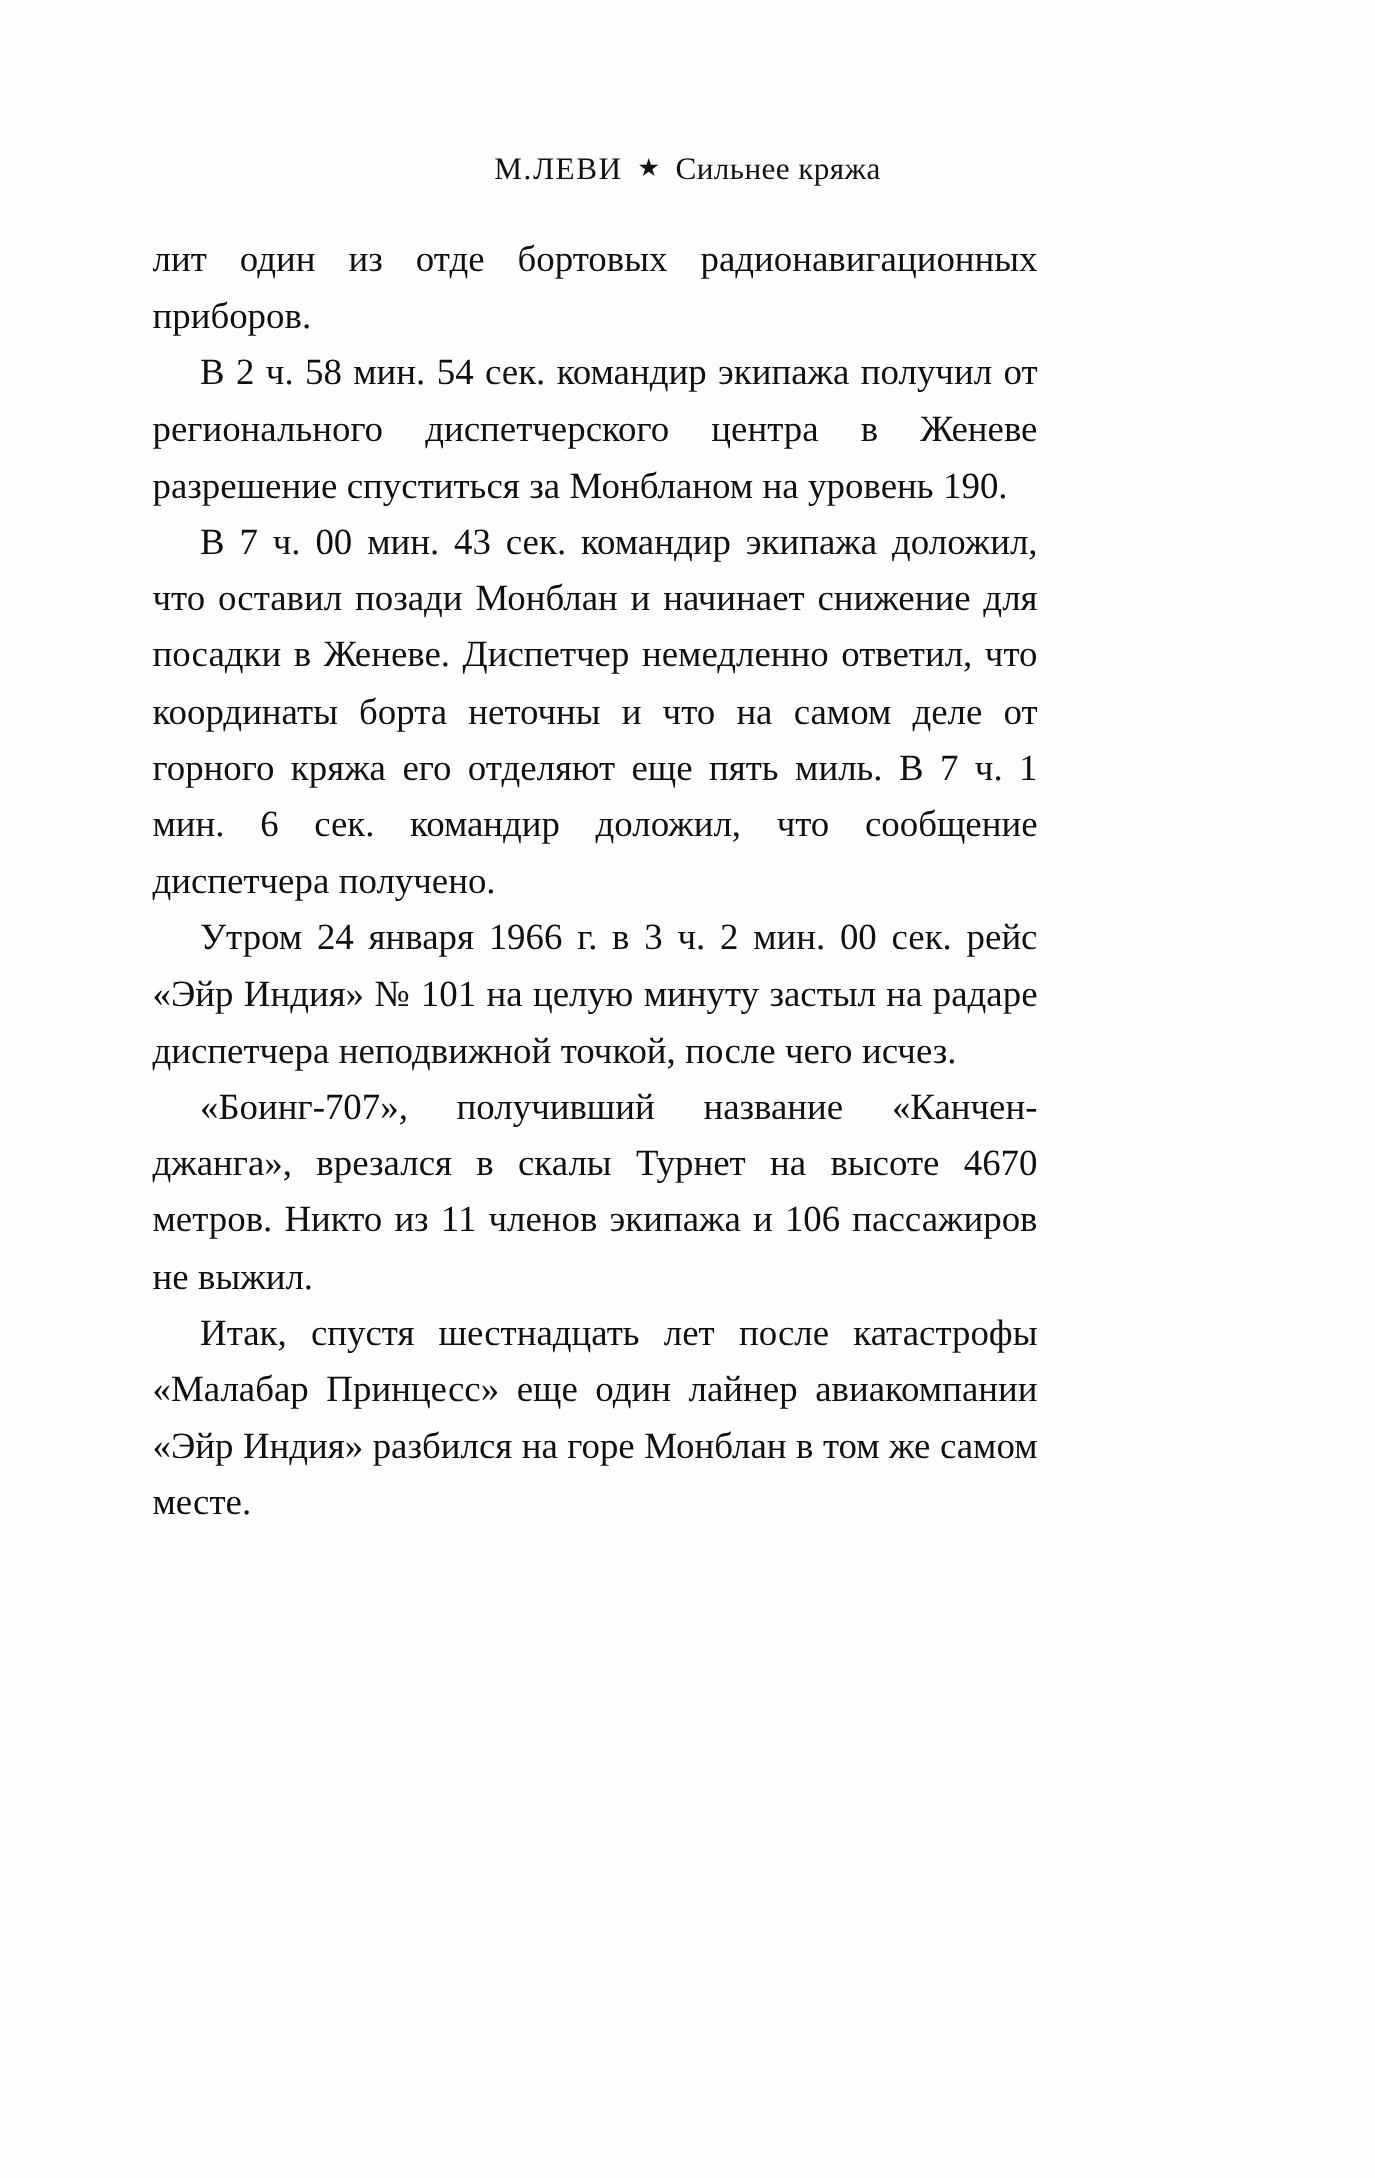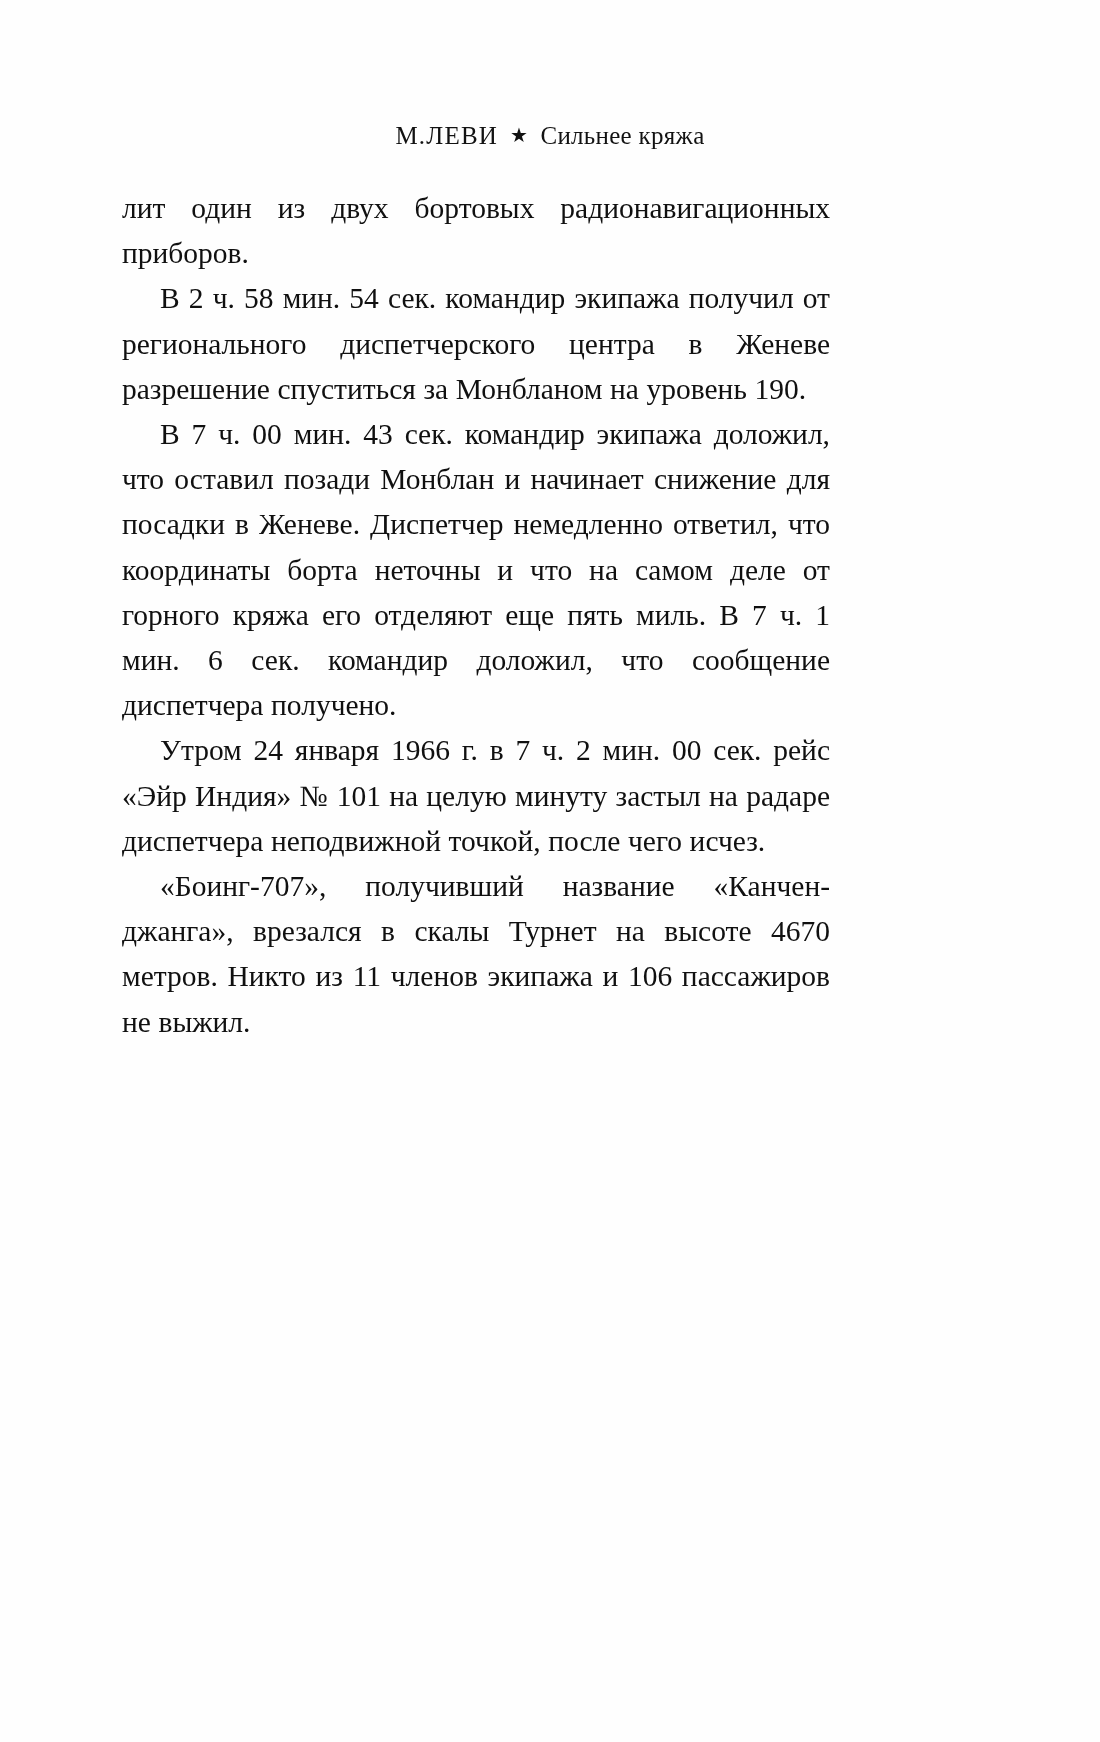--- a/index.html
+++ b/index.html
@@ -78,20 +78,21 @@
 </head>
 <body>
 
 <div class="page">
 
   <div class="running-head">
     <span class="author">М.ЛЕВИ</span><span class="star">★</span><span class="book-title">Сильнее кряжа</span>
   </div>
 
   <div class="textblock">
-    <p class="para flush">лит один из двух бортовых радионавигационных приборов.</p>
+    <p class="para flush">лит один из отде бортовых радионавигационных приборов.</p>
     <p class="para indent">В 2 ч. 58 мин. 54 сек. командир экипажа полу­чил от регионального диспетчерского центра в Женеве разрешение спуститься за Монбланом на уровень 190.</p>
     <p class="para indent">В 7 ч. 00 мин. 43 сек. командир экипажа доло­жил, что оставил позади Монблан и начинает сни­жение для посадки в Женеве. Диспетчер немед­ленно ответил, что координаты борта неточны и что на самом деле от горного кряжа его отде­ляют еще пять миль. В 7 ч. 1 мин. 6 сек. командир доложил, что сообщение диспетчера получено.</p>
-    <p class="para indent">Утром 24 января 1966 г. в 7 ч. 2 мин. 00 сек. рейс «Эйр Индия» № 101 на целую минуту застыл на ра­даре диспетчера неподвижной точкой, после чего исчез.</p>
+    <p class="para indent">Утром 24 января 1966 г. в 3 ч. 2 мин. 00 сек. рейс «Эйр Индия» № 101 на целую минуту застыл на ра­даре диспетчера неподвижной точкой, после чего исчез.</p>
     <p class="para indent">«Боинг-707», получивший название «Канчен­джанга», врезался в скалы Турнет на высоте 4670 метров. Никто из 11 членов экипажа и 106 пассажиров не выжил.</p>
+    <p class="para indent">Итак, спустя шестнадцать лет после катастрофы «Малабар Принцесс» еще один лайнер авиакомпа­нии «Эйр Индия» разбился на горе Монблан в том же самом месте.</p>
   </div>
 
 </div>
 
 </body></html>

